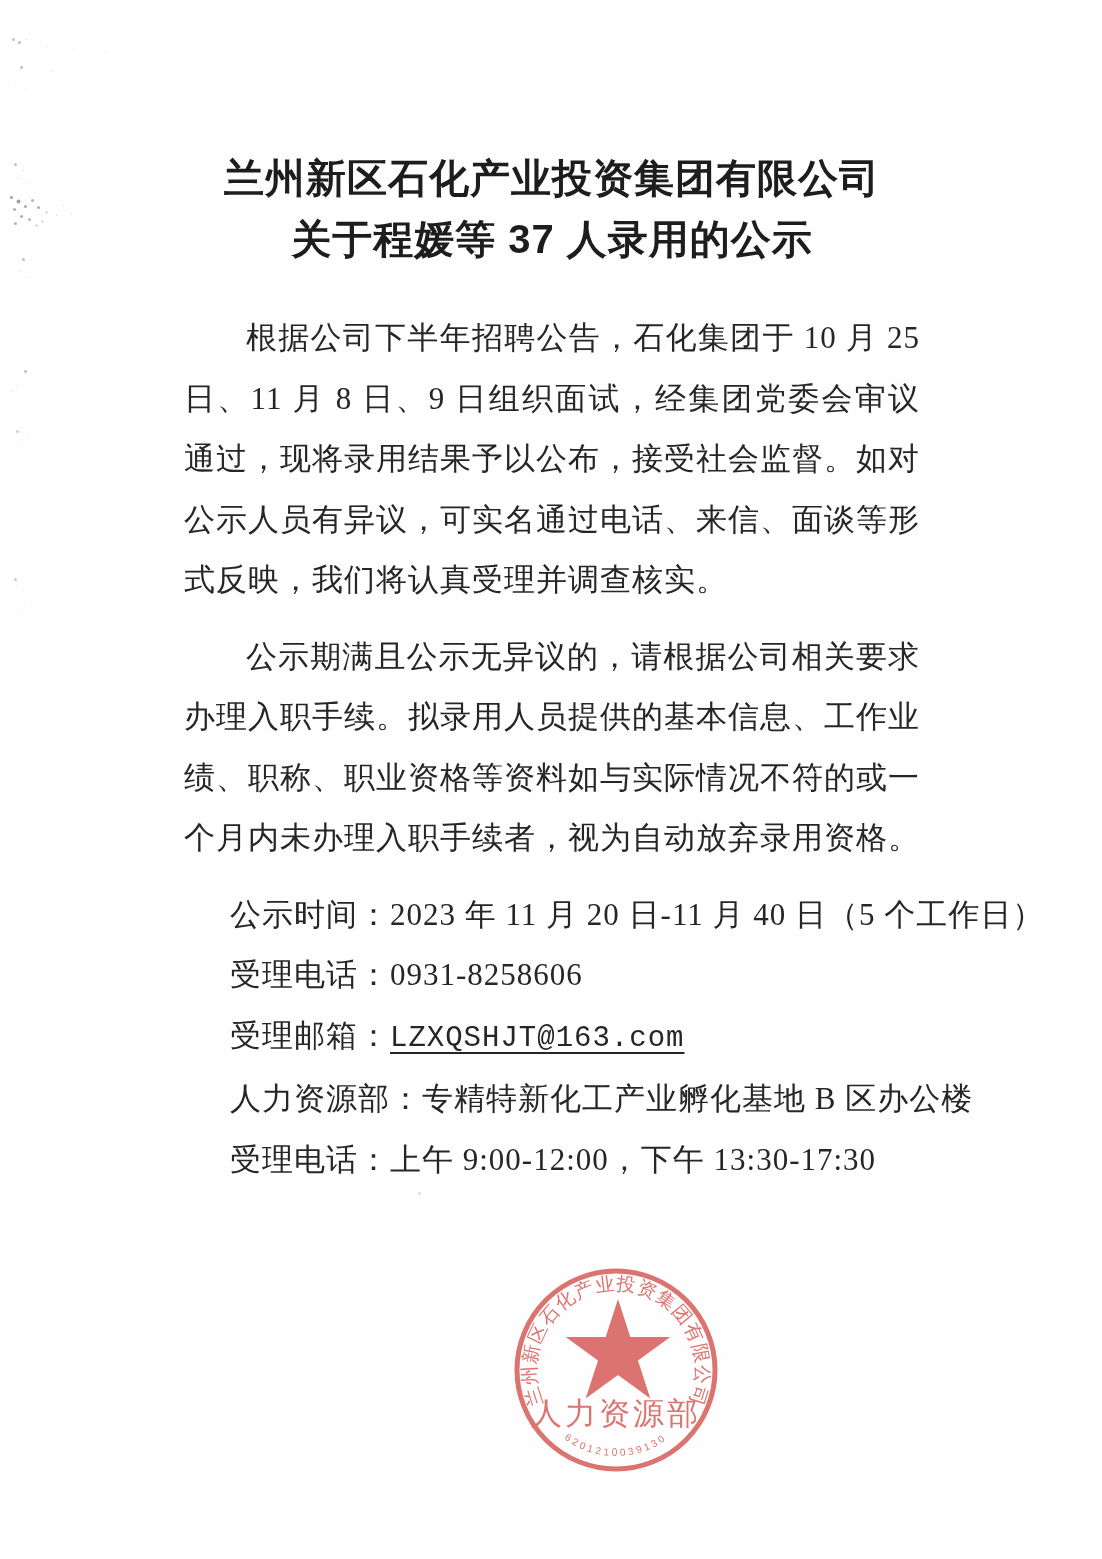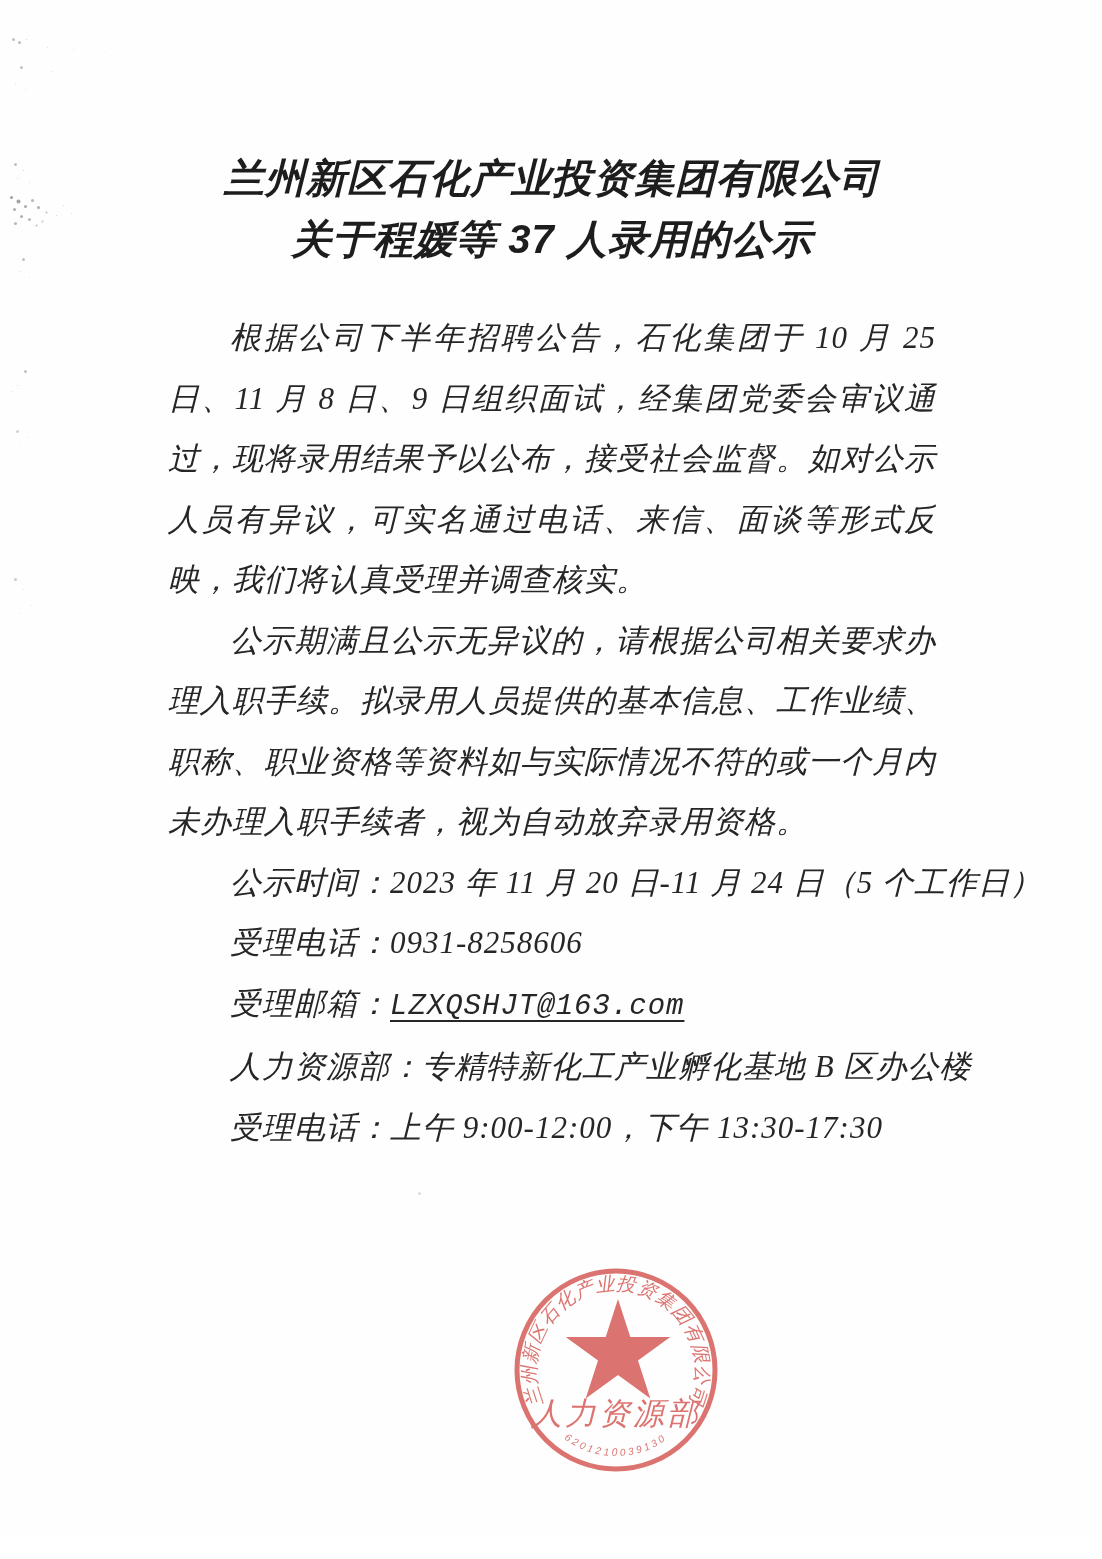--- a/index.html
+++ b/index.html
@@ -4,21 +4,20 @@
 <style>
   html,body{margin:0;padding:0;background:#ffffff;}
   .page{
     position:relative;
     width:1102px;height:1538px;
     background:#fefefdf5;
     background-color:#fefefe;
     overflow:hidden;
     font-family:"Liberation Serif","DejaVu Serif",serif;
     color:#262626;
-    font-style:italic;
   }
   .content{
     position:absolute;
     left:168px;top:148px;
     width:768px;
   }
   .title-line{
     font-family:"Liberation Sans","DejaVu Sans",sans-serif;
     font-weight:bold;
     font-size:40px;
@@ -27,21 +26,21 @@
     letter-spacing:1px;
     color:#1d1d1d;
   }
   .body-block{
     margin-top:38px;
     font-size:31px;
     line-height:60.5px;
     letter-spacing:1px;
   }
   .para{
-    margin:0;
+    margin:16px;
     text-indent:2em;
     text-align:justify;
   }
   .info-line{
     padding-left:2em;
     white-space:nowrap;
   }
   .info-value.u{
     text-decoration:underline;
     text-underline-offset:6px;
@@ -110,21 +109,21 @@
 
   <div class="content">
 
     <div class="title-line">兰州新区石化产业投资集团有限公司</div>
     <div class="title-line">关于程媛等 37 人录用的公示</div>
 
     <div class="body-block">
       <p class="para">根据公司下半年招聘公告，石化集团于 10 月 25 日、11 月 8 日、9 日组织面试，经集团党委会审议通过，现将录用结果予以公布，接受社会监督。如对公示人员有异议，可实名通过电话、来信、面谈等形式反映，我们将认真受理并调查核实。</p>
       <p class="para">公示期满且公示无异议的，请根据公司相关要求办理入职手续。拟录用人员提供的基本信息、工作业绩、职称、职业资格等资料如与实际情况不符的或一个月内未办理入职手续者，视为自动放弃录用资格。</p>
 
-      <div class="info-line"><span class="info-label">公示时间：</span><span class="info-value">2023 年 11 月 20 日-11 月 24 日（5 个工作日）</span></div>
+      <div class="info-line"><span class="info-label">公示时间：</span><span class="info-value">2023 年 11 月 20 日-11 月 40 日（5 个工作日）</span></div>
       <div class="info-line"><span class="info-label">受理电话：</span><span class="info-value">0931-8258606</span></div>
       <div class="info-line"><span class="info-label">受理邮箱：</span><span class="info-value u">LZXQSHJT@163.com</span></div>
       <div class="info-line"><span class="info-label">人力资源部：</span><span class="info-value">专精特新化工产业孵化基地 B 区办公楼</span></div>
       <div class="info-line"><span class="info-label">受理电话：</span><span class="info-value">上午 9:00-12:00，下午 13:30-17:30</span></div>
     </div>
 
 
 
   </div>
 

